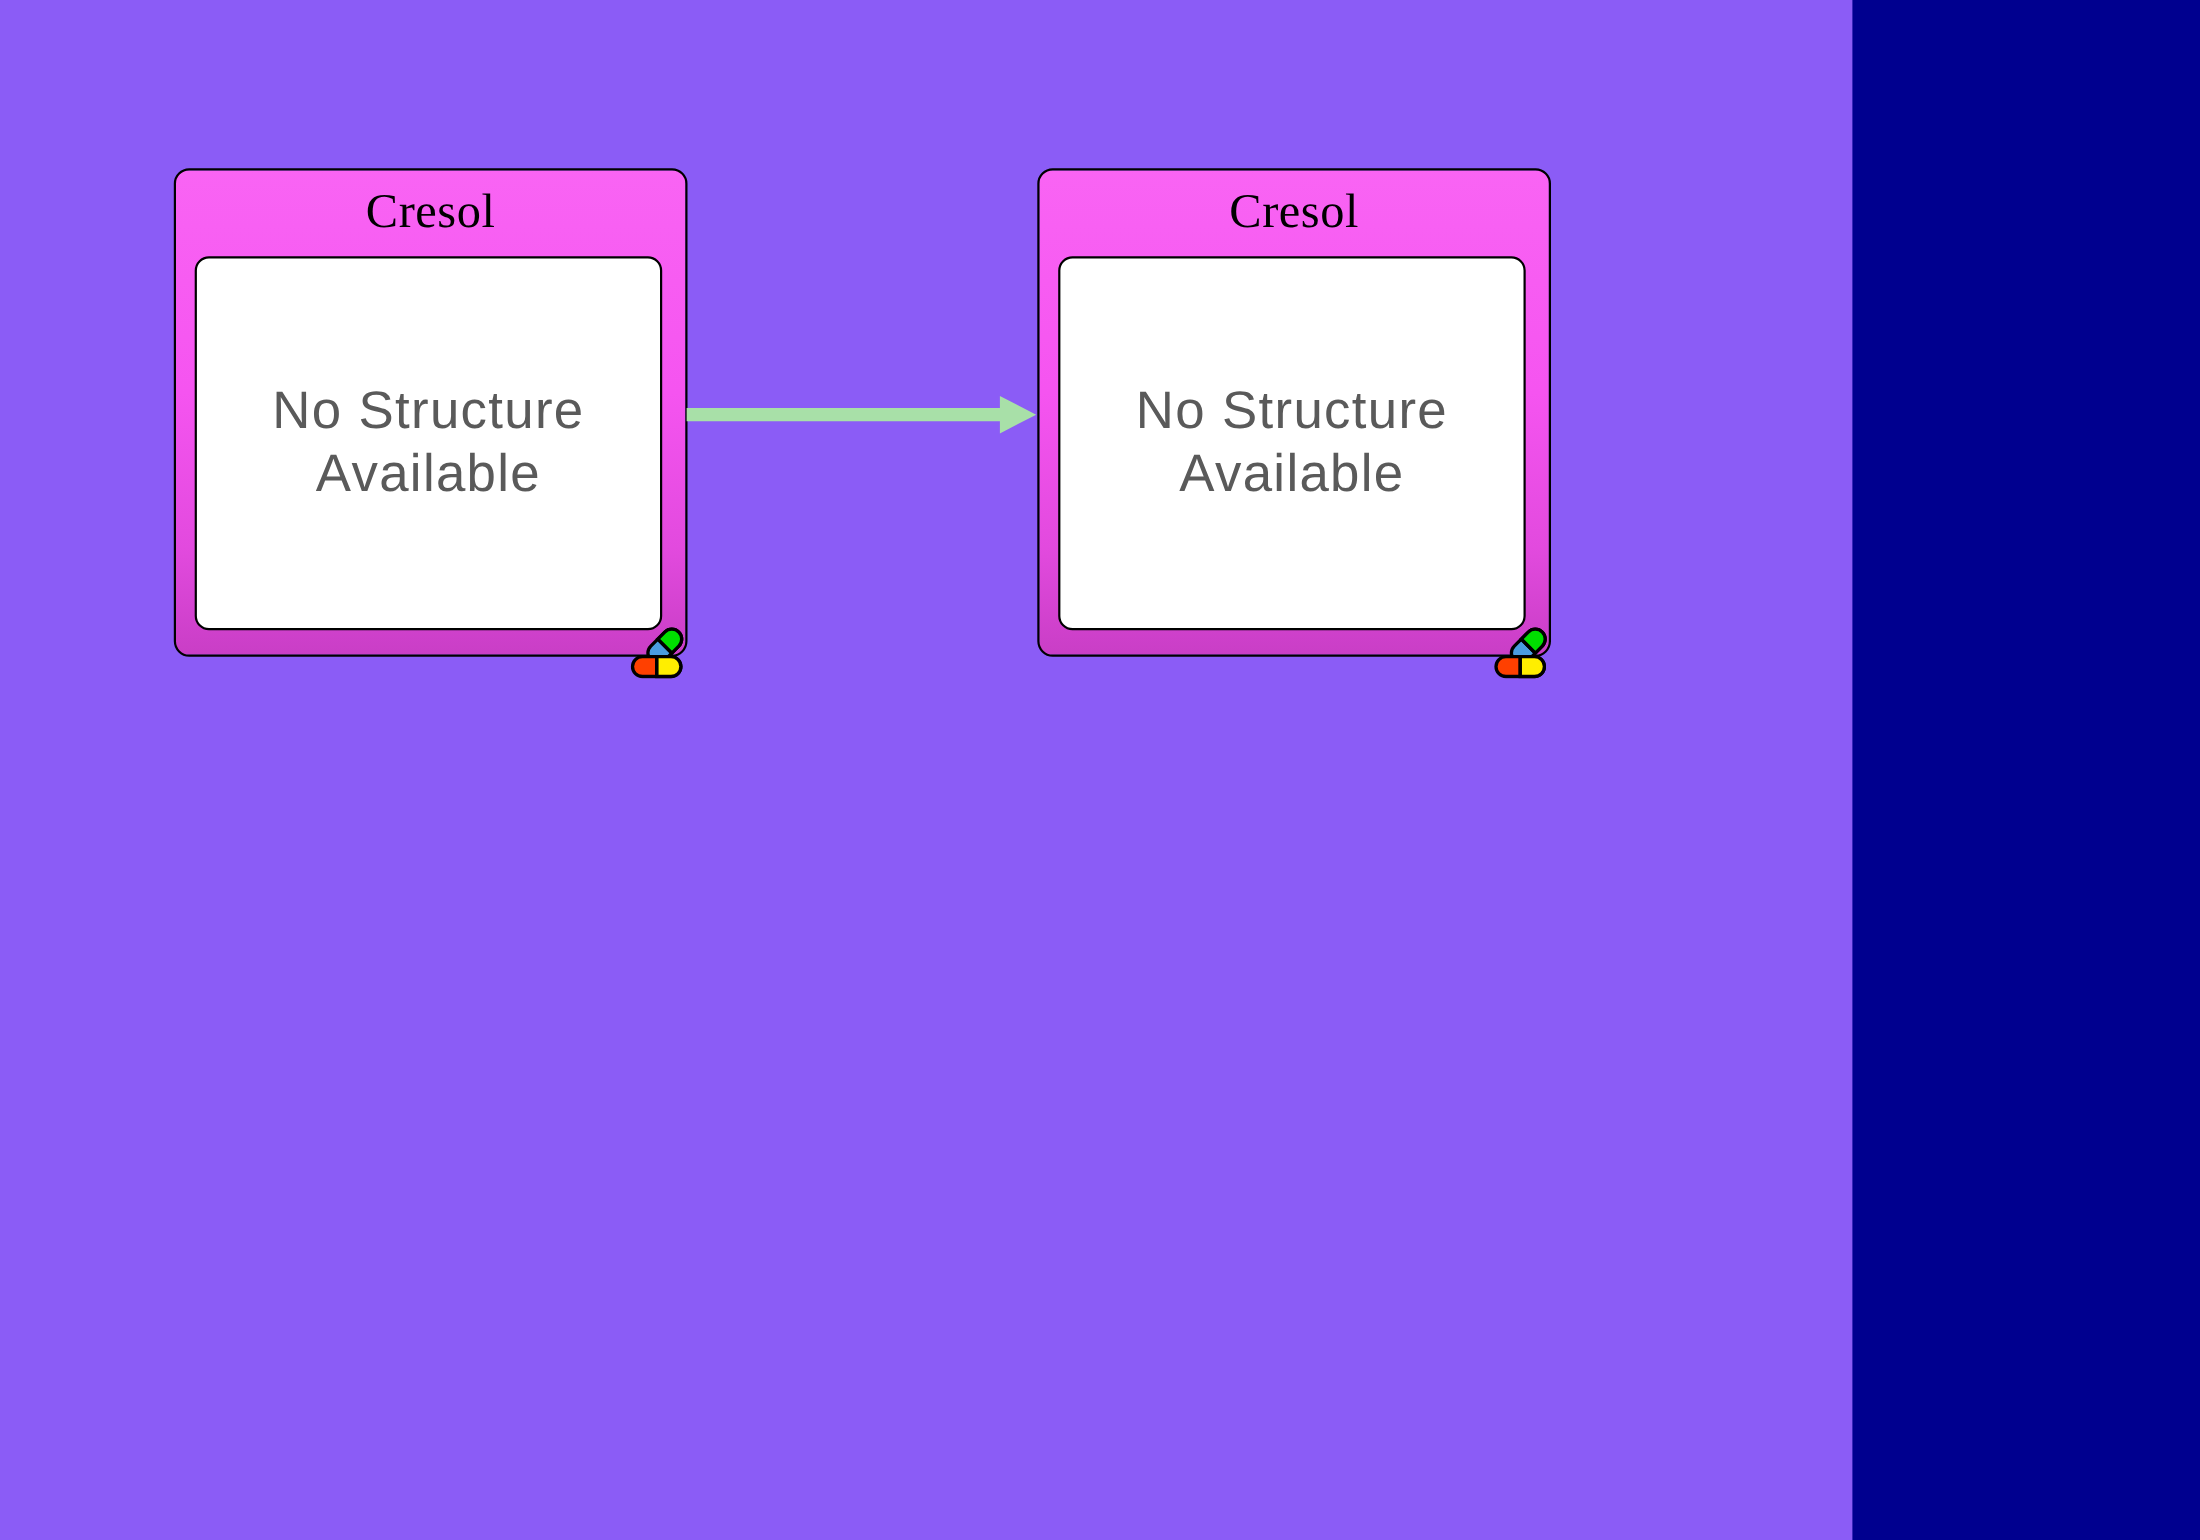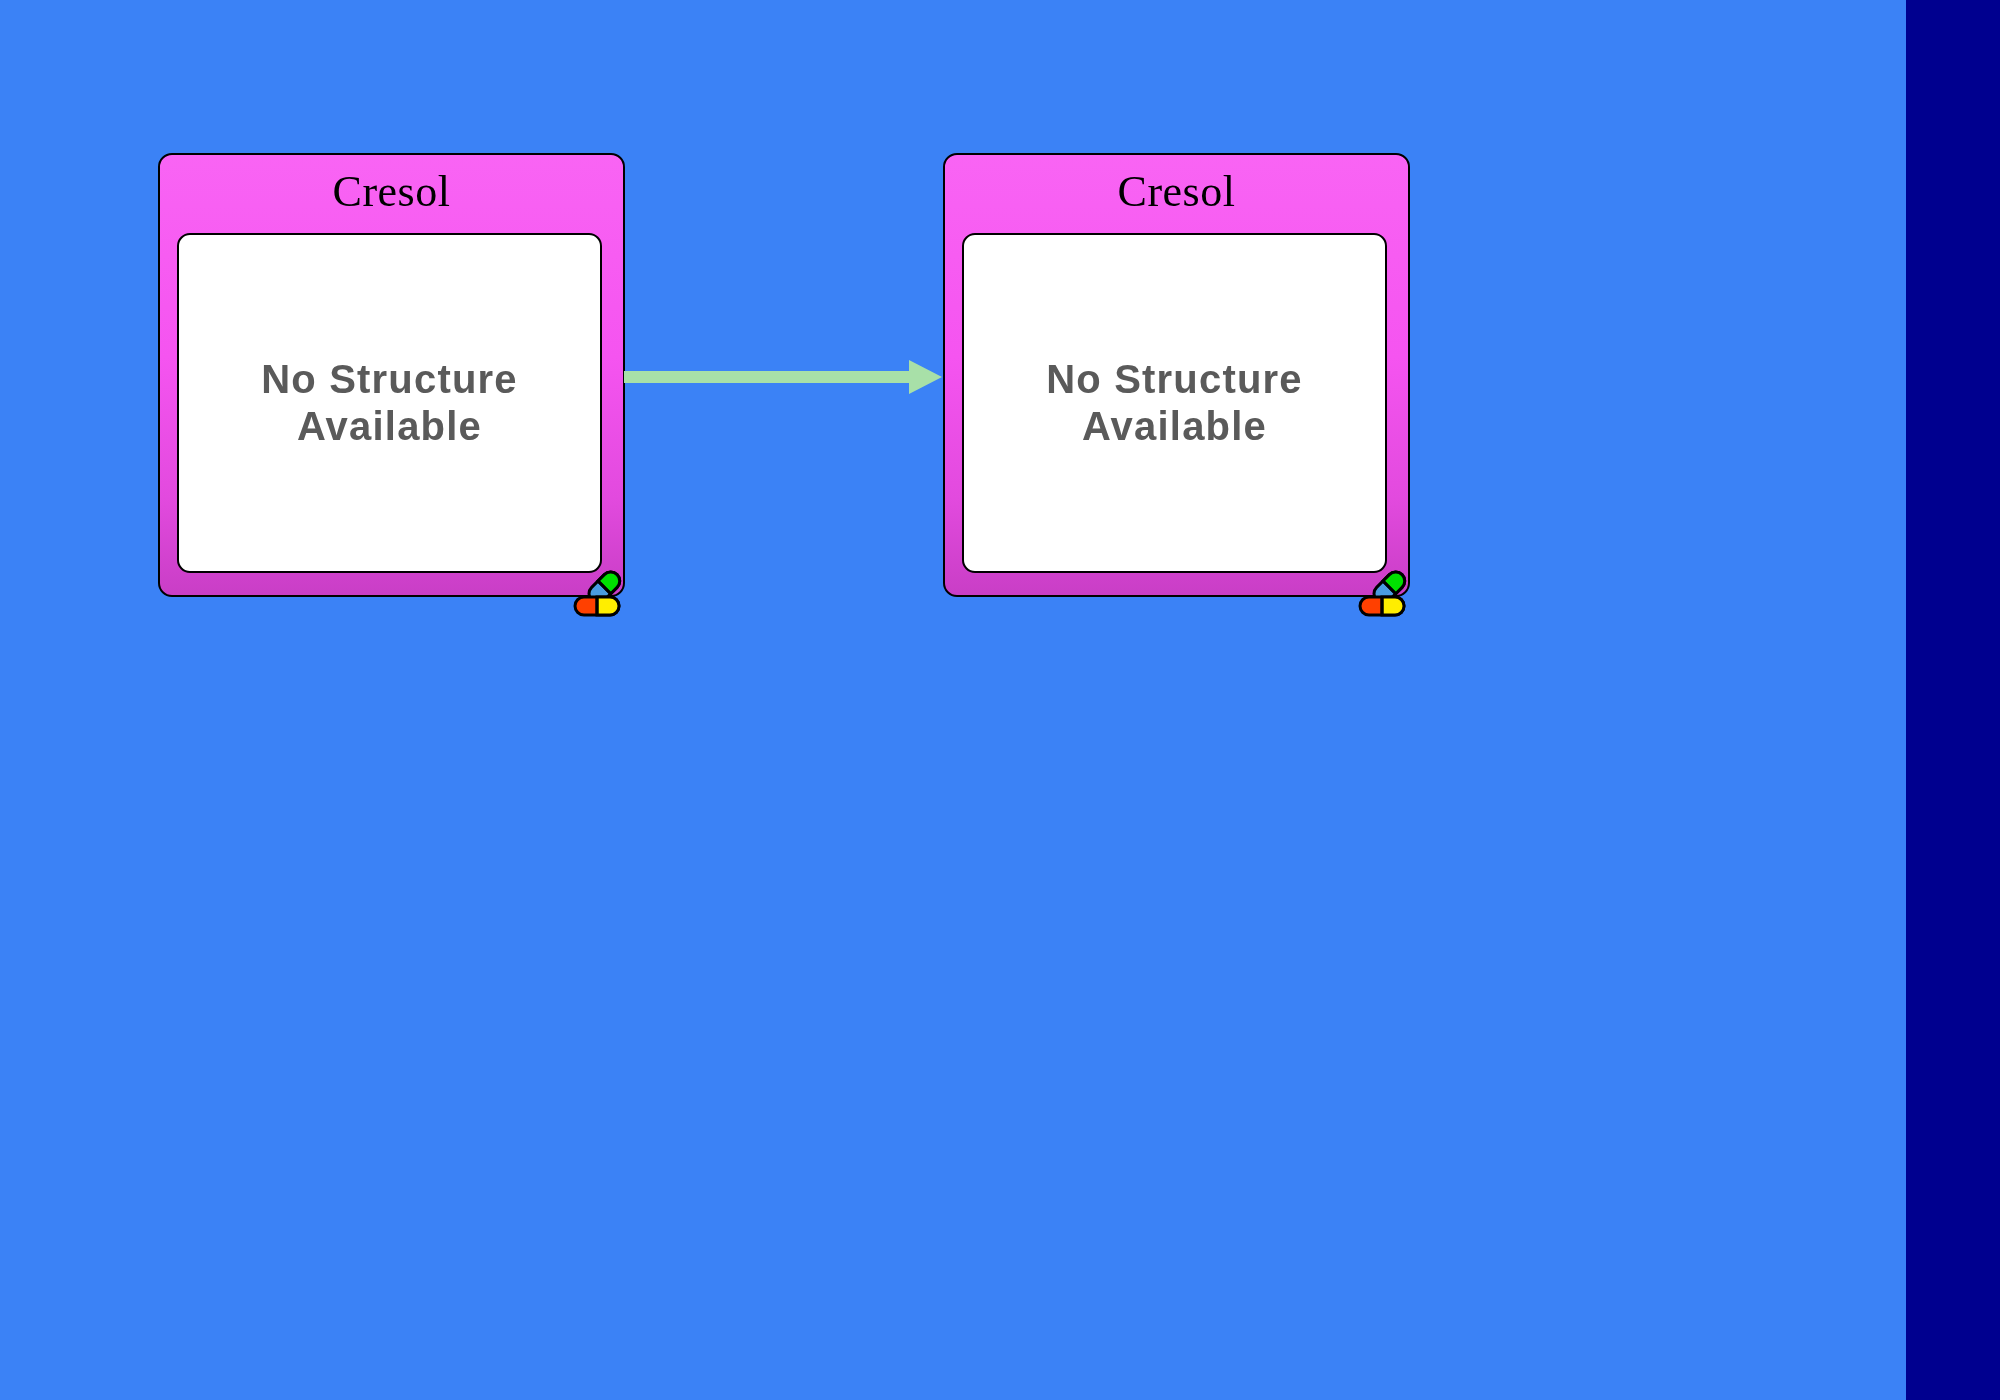--- a/index.html
+++ b/index.html
@@ -2,23 +2,23 @@
 <html><head>
 <meta charset="utf-8">
 <style>
   html, body {
     margin: 0;
     padding: 0;
     background: #00008f;
   }
   #stage {
     position: relative;
-    width: 1906px;
+    width: 1684px;
     height: 1400px;
-    background: #3b82f6;
+    background: #8b5cf6;
     overflow: hidden;
     font-family: "Liberation Sans", sans-serif;
   }
 
   
   .card {
     position: absolute;
     box-sizing: border-box;
     border: 2px solid #000000;
     border-radius: 14px;
@@ -53,28 +53,27 @@
     bottom: 22px;
     background: #ffffff;
     border: 2px solid #000000;
     border-radius: 13px;
     display: flex;
     align-items: center;
     justify-content: center;
   }
   .placeholder-text {
     font-family: "Liberation Sans", sans-serif;
-    font-size: 40px;
+    font-size: 48px;
     line-height: 1.18;
     color: #5a5a5a;
     text-align: center;
     letter-spacing: 1.2px;
     white-space: pre-line;
     user-select: none;
-    font-weight: bold;
   }
 
   
   .pills-icon {
     position: absolute;
     right: -10px;
     bottom: -22px;
     width: 60px;
     height: 54px;
     pointer-events: auto;

